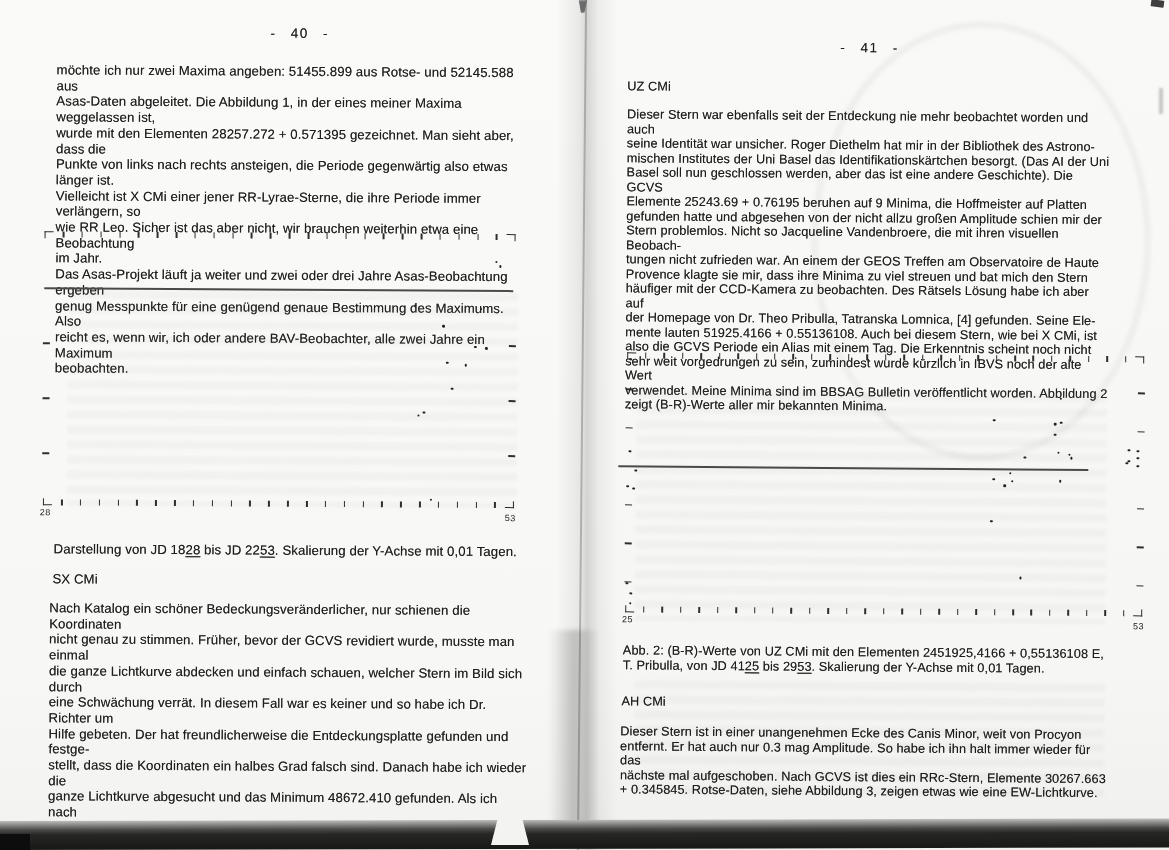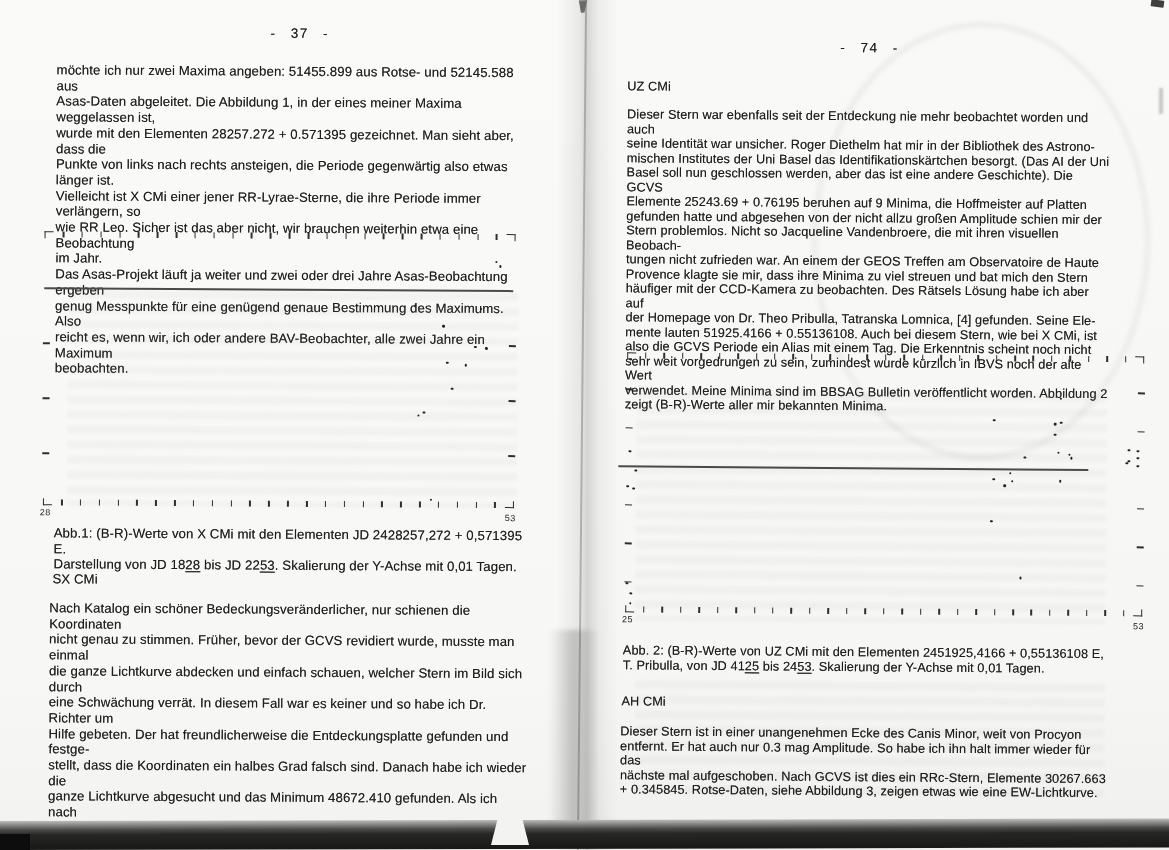--- a/index.html
+++ b/index.html
@@ -85,21 +85,21 @@
   .tr-mark{position:absolute;left:1151px;top:0;width:13px;height:7px;background:#3f3f3f;transform:rotate(7deg);border-radius:1px;}
   .edge-speck{position:absolute;left:1159px;top:88px;width:4px;height:26px;background:rgba(150,150,150,0.5);filter:blur(1px);}
 </style>
 </head>
 <body>
 
 <div class="scan">
 
   <div class="page left">
     <div class="content">
-      <div class="tblock lp pgnum" style="left:240px;top:24px;width:120px;">- 37 -</div>
+      <div class="tblock lp pgnum" style="left:240px;top:24px;width:120px;">- 40 -</div>
 
       <div class="tblock lp" style="left:57px;top:62px;width:474px;">möchte ich nur zwei Maxima angeben: 51455.899 aus Rotse- und 52145.588 aus
 Asas-Daten abgeleitet. Die Abbildung 1, in der eines meiner Maxima weggelassen ist,
 wurde mit den Elementen 28257.272 + 0.571395 gezeichnet. Man sieht aber, dass die
 Punkte von links nach rechts ansteigen, die Periode gegenwärtig also etwas länger ist.
 Vielleicht ist X CMi einer jener RR-Lyrae-Sterne, die ihre Periode immer verlängern, so
 wie RR Leo. Sicher ist das aber nicht, wir brauchen weiterhin etwa eine Beobachtung
 im Jahr.
 Das Asas-Projekt läuft ja weiter und zwei oder drei Jahre Asas-Beobachtung ergeben
 genug Messpunkte für eine genügend genaue Bestimmung des Maximums. Also
@@ -178,42 +178,42 @@
           <div class="pt" style="left: 401.826px; top: 127.7px;"></div>
           <div class="pt" style="left: 420.666px; top: 129.9px;"></div>
           <div class="pt" style="left: 407.478px; top: 153.55px;"></div>
           <div class="pt" style="left: 379.218px; top: 177.75px;"></div>
           <div class="pt" style="left: 373.566px; top: 180.5px;"></div>
           <div class="pt" style="left: 386.754px; top: 264.65px;"></div>
           <div class="xlab" style="left: -3px; top: 276px;">28</div>
           <div class="xlab" style="left: 462px; top: 279px;">53</div>
         </div>
 
-      <div class="tblock lp" style="left:57px;top:525px;width:478px;line-height:15.5px;"><span>Abb.1: (B-R)-Werte von X CMi mit den Elementen JD 2428257,272 + 0,571395 E.</span><br><span>Darstellung von JD 18</span><span class="u">28</span><span> bis JD 22</span><span class="u">53</span><span>. Skalierung der Y-Achse mit 0,01 Tagen.</span></div>
+      <div class="tblock lp" style="left:57px;top:525px;width:478px;line-height:15.5px;"><br><span>Darstellung von JD 18</span><span class="u">28</span><span> bis JD 22</span><span class="u">53</span><span>. Skalierung der Y-Achse mit 0,01 Tagen.</span></div>
 
       <div class="tblock lp headword" style="left:56px;top:571px;">SX CMi</div>
 
       <div class="tblock lp" style="left:53px;top:600px;width:480px;">Nach Katalog ein schöner Bedeckungsveränderlicher, nur schienen die Koordinaten
 nicht genau zu stimmen. Früher, bevor der GCVS revidiert wurde, musste man einmal
 die ganze Lichtkurve abdecken und einfach schauen, welcher Stern im Bild sich durch
 eine Schwächung verrät. In diesem Fall war es keiner und so habe ich Dr. Richter um
 Hilfe gebeten. Der hat freundlicherweise die Entdeckungsplatte gefunden und festge-
 stellt, dass die Koordinaten ein halbes Grad falsch sind. Danach habe ich wieder die
 ganze Lichtkurve abgesucht und das Minimum 48672.410 gefunden.  Als ich nach
 zwei oder drei Jahren wieder beobachten wollte, war das Minimum weg. Noch einmal
 die ganze Lichtkurve absuchen? Vielleicht mal in Namibia, da ist das in einer Woche
 nach Plan zu machen. Visuell, paralell zu CCD-Beobachtungen anderer Sterne. Nun
 habe ich aber die Minima von Asas und Rotse gefunden und kann die Periode von
 3.4304 auf 3.43157 korrigieren. Der Arbeitsaufwand war etwa eine halbe Stunde.</div>
     </div>
   </div>
 
   <div class="page right">
     <div class="content">
-      <div class="tblock rp pgnum" style="left:225px;top:39px;width:120px;">- 74 -</div>
+      <div class="tblock rp pgnum" style="left:225px;top:39px;width:120px;">- 41 -</div>
 
       <div class="tblock rp headword" style="left:43px;top:79px;">UZ CMi</div>
 
       <div class="tblock rp" style="left:43px;top:107px;width:484px;">Dieser Stern war ebenfalls seit der Entdeckung nie mehr beobachtet worden und auch
 seine Identität war unsicher. Roger Diethelm hat mir in der Bibliothek des Astrono-
 mischen Institutes der Uni Basel das Identifikationskärtchen besorgt. (Das AI der Uni
 Basel soll nun geschlossen werden, aber das ist eine andere Geschichte). Die GCVS
 Elemente 25243.69 + 0.76195 beruhen auf 9 Minima, die Hoffmeister auf Platten
 gefunden hatte und abgesehen von der nicht allzu großen Amplitude schien mir der
 Stern problemlos. Nicht so Jacqueline Vandenbroere, die mit ihren visuellen Beobach-
@@ -329,21 +329,21 @@
           <div class="pt" style="left: 382.707px; top: 116.5px;"></div>
           <div class="pt" style="left: 384.554px; top: 124.585px;"></div>
           <div class="pt" style="left: 377.168px; top: 128.82px;"></div>
           <div class="pt" style="left: 432.561px; top: 123.815px;"></div>
           <div class="pt" style="left: 364.243px; top: 164.625px;"></div>
           <div class="pt" style="left: 393.786px; top: 220.835px;"></div>
           <div class="xlab" style="left: -3px; top: 262px;">25</div>
           <div class="xlab" style="left: 508px; top: 265px;">53</div>
         </div>
 
-      <div class="tblock rp" style="left:43px;top:643px;width:494px;line-height:14.8px;"><span>Abb. 2: (B-R)-Werte von UZ CMi mit den Elementen 2451925,4166 + 0,55136108 E,</span><br><span>T. Pribulla, von JD 41</span><span class="u">25</span><span> bis 24</span><span class="u">53</span><span>. Skalierung der Y-Achse mit 0,01 Tagen.</span></div>
+      <div class="tblock rp" style="left:43px;top:643px;width:494px;line-height:14.8px;"><span>Abb. 2: (B-R)-Werte von UZ CMi mit den Elementen 2451925,4166 + 0,55136108 E,</span><br><span>T. Pribulla, von JD 41</span><span class="u">25</span><span> bis 29</span><span class="u">53</span><span>. Skalierung der Y-Achse mit 0,01 Tagen.</span></div>
 
       <div class="tblock rp headword" style="left:42px;top:694px;">AH CMi</div>
 
       <div class="tblock rp" style="left:41px;top:724px;width:494px;">Dieser Stern ist in einer unangenehmen Ecke des Canis Minor, weit von Procyon
 entfernt. Er hat auch nur 0.3 mag Amplitude. So habe ich ihn halt immer wieder für das
 nächste mal aufgeschoben. Nach GCVS ist dies ein RRc-Stern, Elemente 30267.663
 + 0.345845. Rotse-Daten, siehe Abbildung 3, zeigen etwas wie eine EW-Lichtkurve.</div>
     </div>
   </div>
 

